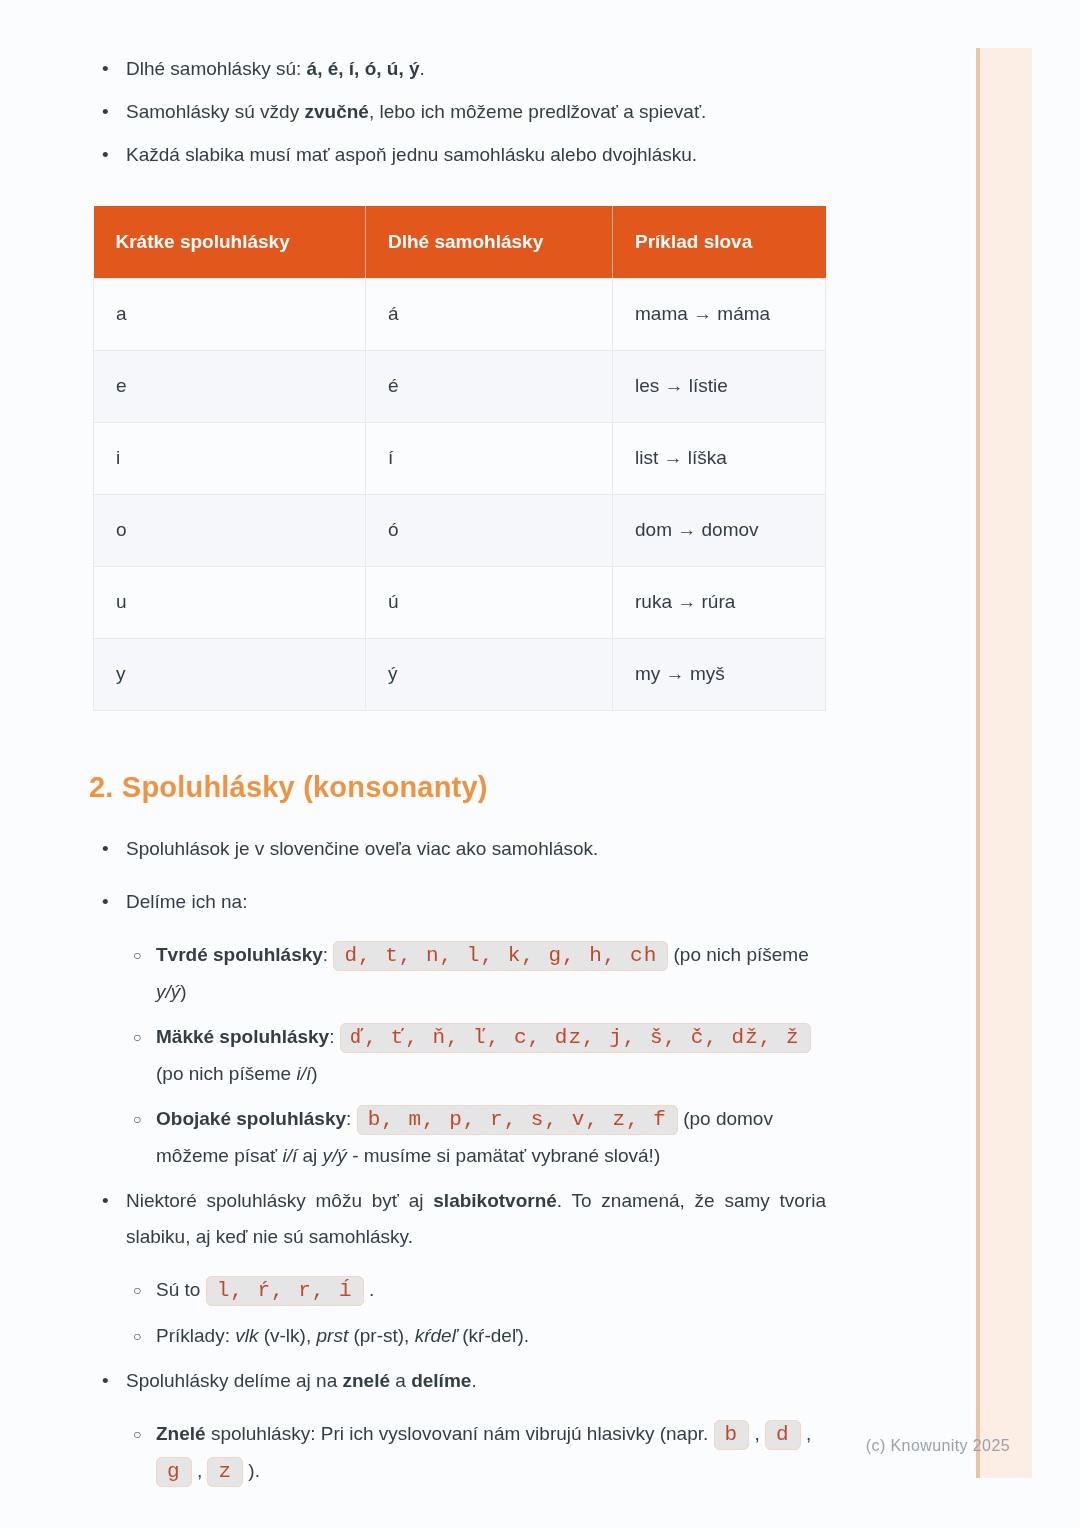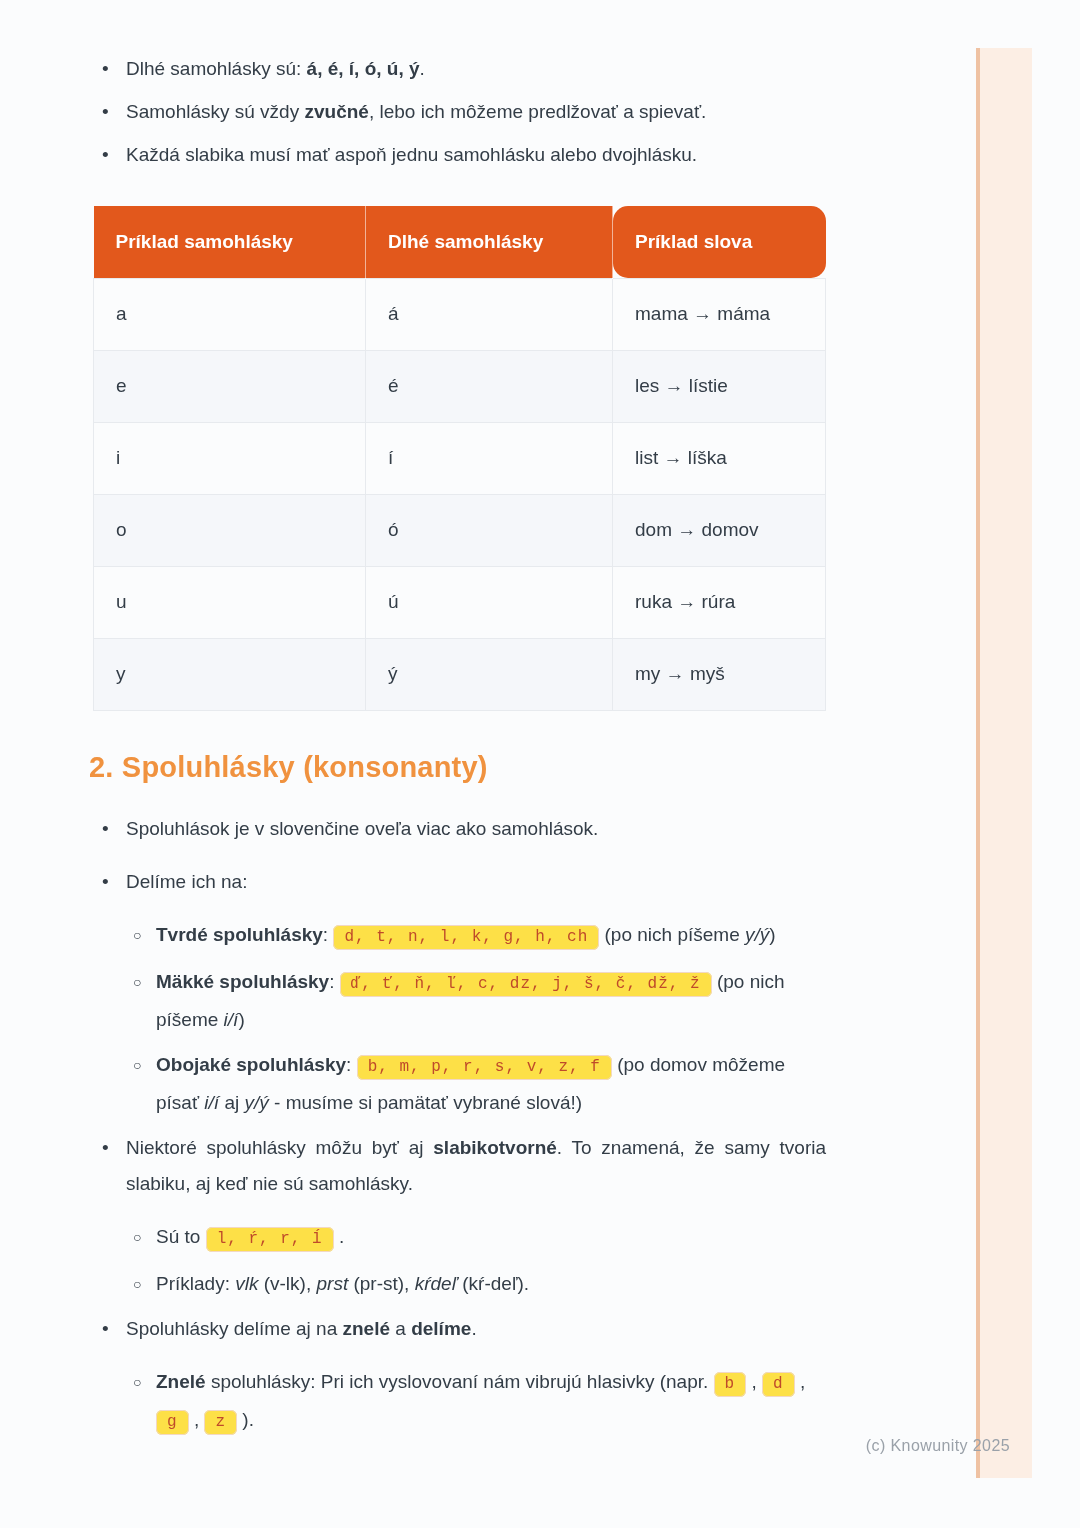--- a/index.html
+++ b/index.html
@@ -29,49 +29,49 @@
   .item .body-text { flex:1; }
 
   
   table { border-collapse:collapse; width:732px; margin-top:38px; table-layout:fixed; }
   th {
     height:72px; background:#e2581c; color:#ffffff;
     font-size:19px; font-weight:600; text-align:left;
     padding-left:22px; vertical-align:middle;
     border-right:1px solid rgba(255,255,255,.55);
   }
-  th:last-child { border-right:none;border-radius:15px; }
+  th:last-child { border-right:none; }
   td {
     height:72px; font-size:19px; color:#333d47;
     padding-left:22px; vertical-align:middle;
     border:1px solid #e7eaee;
   }
   tbody tr:nth-child(even) { background:#f5f7fa; }
 
   
   h2 {
-    margin:38px 0 0 -4px;
+    margin:58px 0 0 -4px;
     font-size:29px; line-height:36px; font-weight:700;
     color:#f0923f; letter-spacing:.2px;
   }
 
   
   .content-list { margin-top:26px; }
   .content-list .item { font-size:19px; line-height:36px; }
   .content-list .lvl1 { margin-bottom:17px; }
   .content-list .lvl2 { margin-left:40px; margin-bottom:9px; }
   .content-list .lvl2 .marker { flex:0 0 23px; padding-left:0; font-size:14px; }
   .justify .body-text { text-align:justify; }
 
   .s-b { font-weight:700;text-align:right; }
   .s-i { font-style:italic;text-align:right; }
   code.chip {
     font-family:"Liberation Mono","DejaVu Sans Mono",monospace;
-    font-size:16px; letter-spacing:1px;
-    color:#bf4a2a; background:#fde047;
+    font-size:21px; letter-spacing:1px;
+    color:#bf4a2a; background:#e5e5e5;
     border:1px solid #f2d8c4; border-radius:6px;
     padding:2px 10px 3px 10px;
     white-space:nowrap;
   }
 
   .footer {
     position:absolute; top:1437px; right:70px;
     font-size:16px; letter-spacing:.4px;
     color:#9aa1a9; z-index:3;
   }
@@ -100,21 +100,21 @@
     </div>
 
     <table>
       <colgroup>
           <col style="width:272px">
           <col style="width:247px">
           <col style="width:213px">
         </colgroup>
       <thead>
         <tr>
-          <th>Príklad samohlásky</th>
+          <th>Krátke spoluhlásky</th>
           <th>Dlhé samohlásky</th>
           <th>Príklad slova</th>
         </tr>
       </thead>
       <tbody>
         <tr>
           <td>a</td>
           <td>á</td>
           <td>mama → máma</td>
         </tr>

